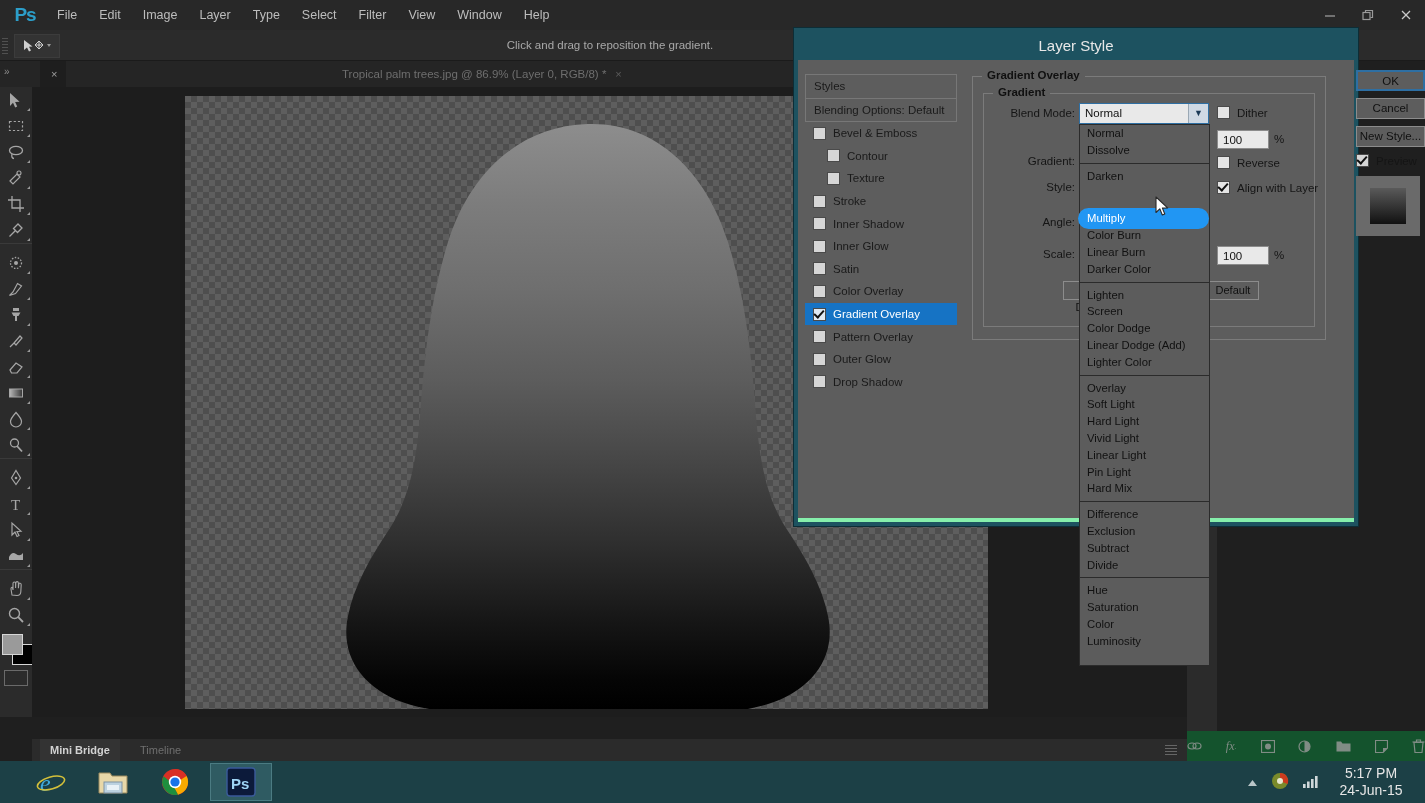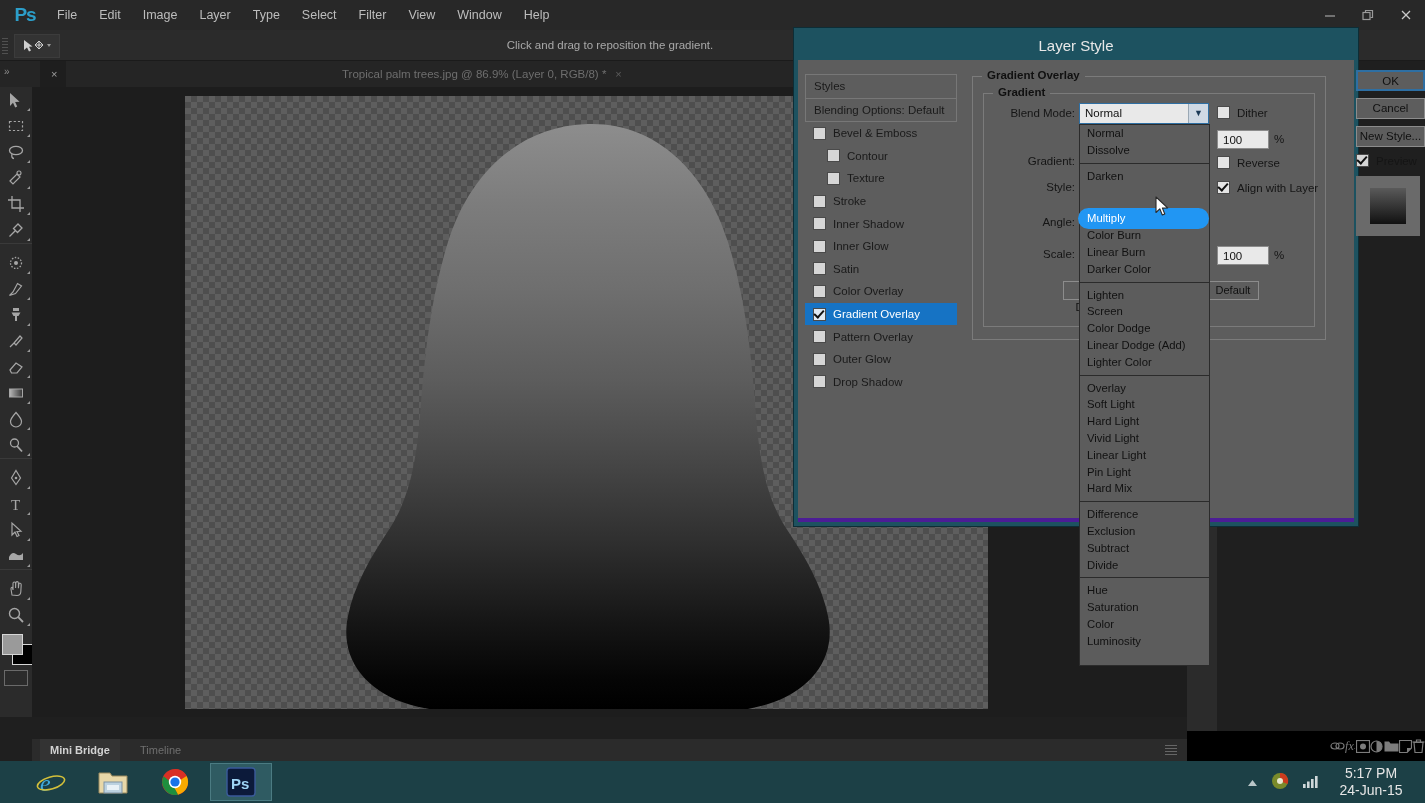--- a/index.html
+++ b/index.html
@@ -71,26 +71,26 @@
   .btab{position:absolute;top:0;height:22px;line-height:22px;font-size:11px;padding:0 10px;}
   .btab.on{background:#333;color:#d2d2d2;font-weight:bold;}
   .btab.off{color:#6f6f6f;}
   .btabgrip{position:absolute;right:10px;top:6px;width:12px;height:10px;
     background:repeating-linear-gradient(to bottom,#666 0 1px,transparent 1px 3px);}
 
   
   .rightpanels{position:absolute;left:1187px;top:61px;width:238px;height:700px;background:#2b2b2b;}
   .rp-body{position:absolute;left:0;top:0;width:238px;height:670px;background:#1f1f1f;}
   .rp-strip{position:absolute;left:0;top:0;width:30px;height:670px;background:#2b2b2b;}
-  .rp-tools{position:absolute;left:0;bottom:0;width:238px;height:30px;background:#000000;
-    display:flex;align-items:center;justify-content:flex-end;gap:0;}
+  .rp-tools{position:absolute;left:0;bottom:0;width:238px;height:30px;background:#14532d;
+    display:flex;align-items:center;justify-content:space-between;gap:0;}
   .rp-tools span{color:#9b9b9b;font-size:12px;opacity:.8;display:flex;align-items:center;}
 
   
-  .dialog{position:absolute;left:794px;top:28px;width:556px;height:490px;background:#4c1d95;
+  .dialog{position:absolute;left:794px;top:28px;width:556px;height:490px;background:#86efac;
     border:4px solid #1d5260;box-shadow:0 0 0 1px #0d2d36;}
   .dlg-title{height:28px;line-height:28px;text-align:center;color:#e8e8e8;font-size:15px;background:#1d5260;}
   .dlg-body{position:absolute;left:0;top:28px;width:556px;height:458px;background:#5d5d5d;}
 
   .styles-pane{position:absolute;left:7px;top:14px;width:152px;height:440px;background:#5d5d5d;}
   .styles-hdr{height:23px;line-height:23px;padding-left:8px;font-size:11.5px;color:#1a1a1a;
     background:#5d5d5d;border:1px solid #777;}
   .blend-opts{height:22px;line-height:22px;padding-left:8px;font-size:11.5px;color:#1a1a1a;
     border:1px solid #777;border-top:none;}
   .style-list{margin-top:0;}

